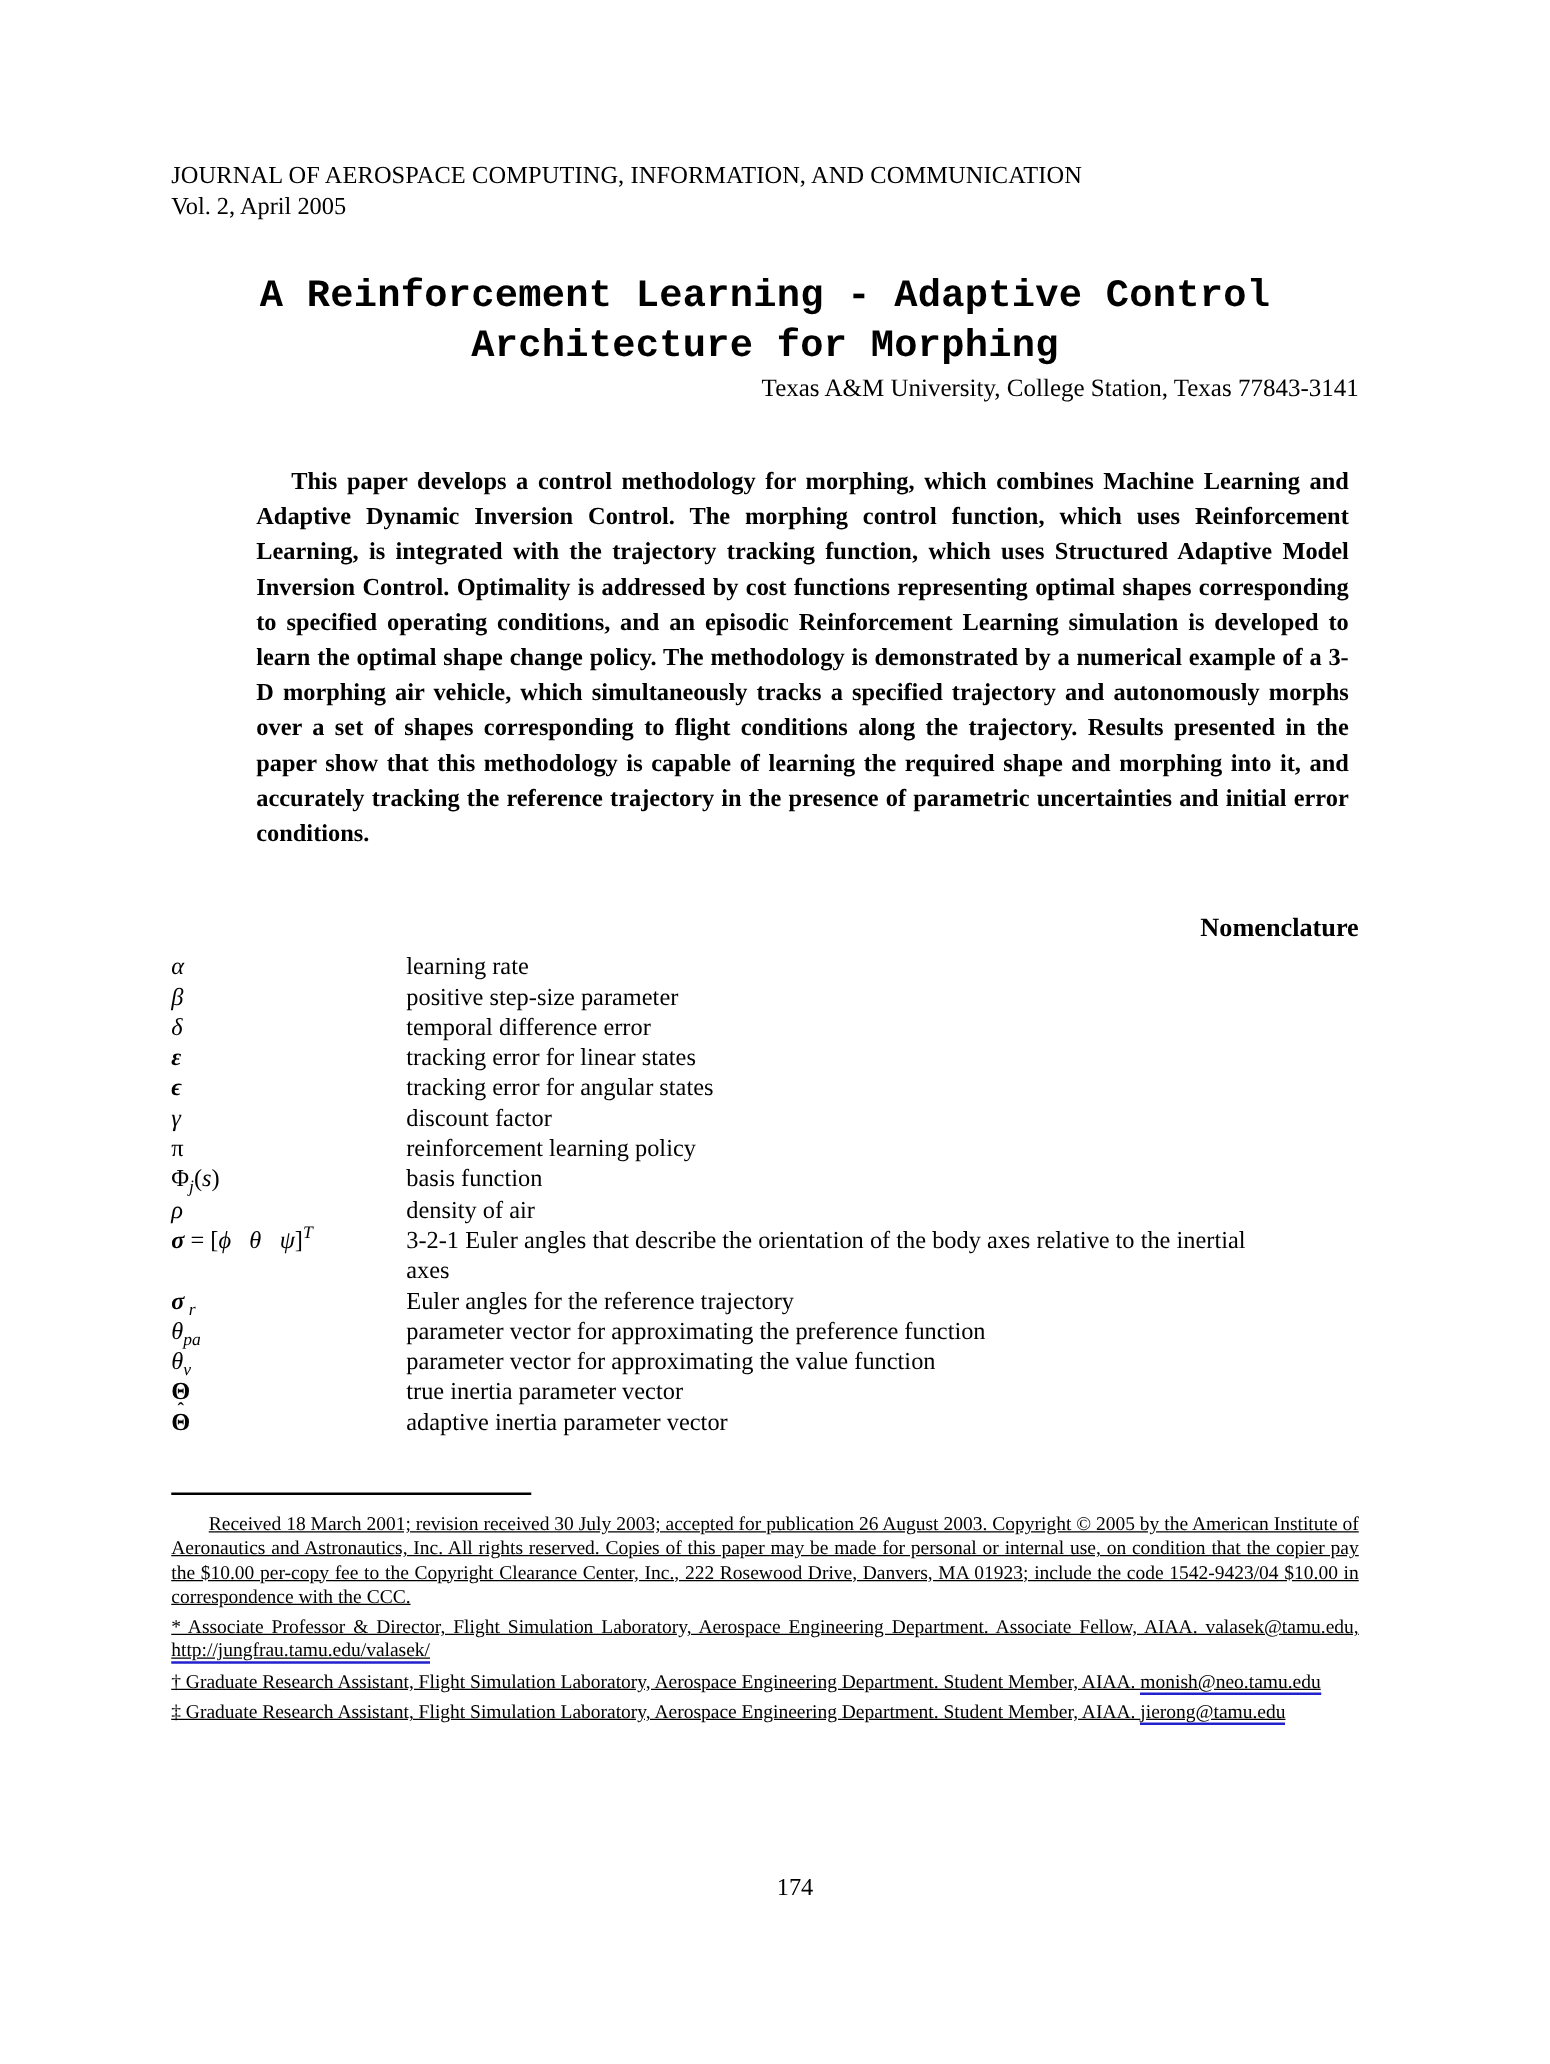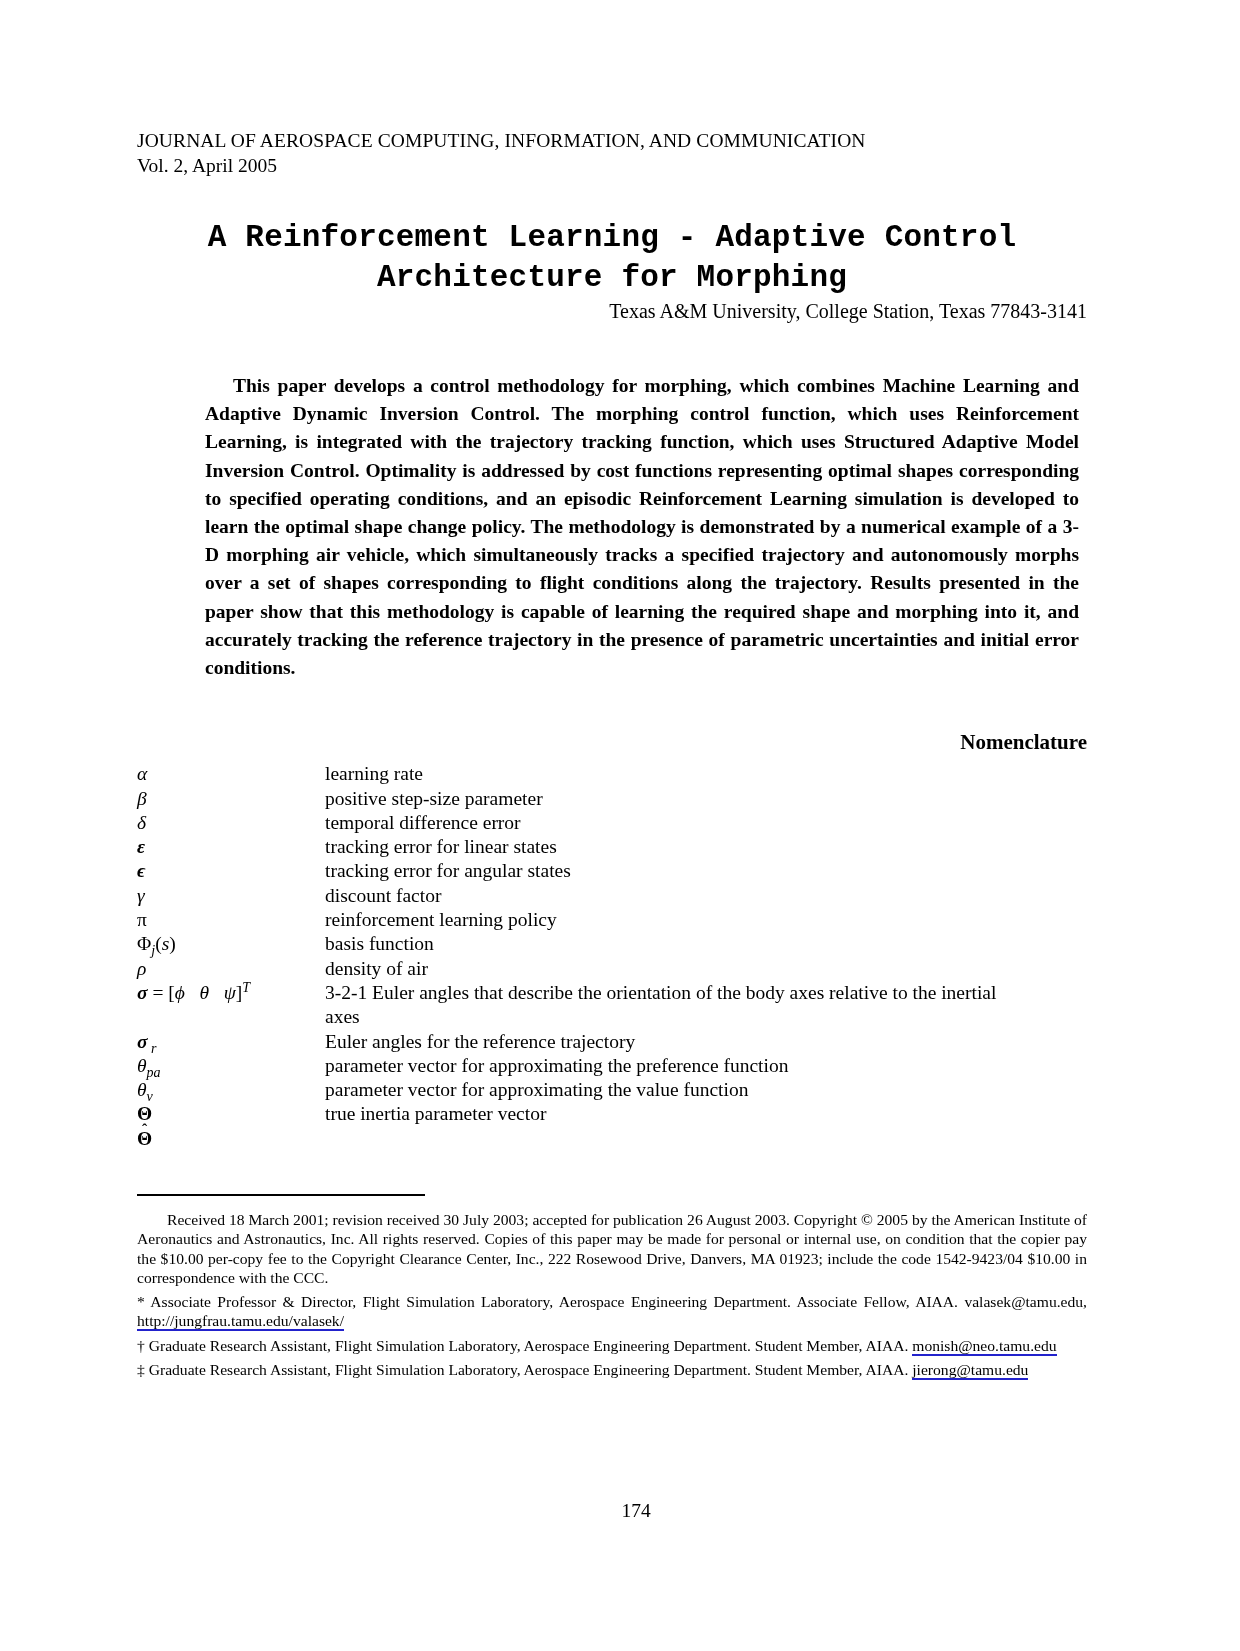--- a/index.html
+++ b/index.html
@@ -143,20 +143,21 @@
     position: absolute;
     left: 137px;
     top: 1210px;
     width: 950px;
     font-size: 15.6px;
     line-height: 19.3px;
   }
   .fn-block {
     text-align: justify;
     margin-bottom: 4px;
+    text-decoration: underline;
   }
   .fn-copyright { text-indent: 30px; }
   .fn-author { margin-top: 5px; }
   .link-ul {
     border-bottom: 2.6px solid #2222cc;
     padding-bottom: 0px;
   }
 
   
   .page-number {
@@ -257,20 +258,21 @@
         <div class="nomen-def">parameter vector for approximating the value function</div>
       </div>
 
       <div class="nomen-row">
         <div class="nomen-sym sym-bold sym-up">Θ</div>
         <div class="nomen-def">true inertia parameter vector</div>
       </div>
 
       <div class="nomen-row">
         <div class="nomen-sym"><span class="hat-wrap"><span class="hat">ˆ</span><span class="sym-bold sym-up">Θ</span></span></div>
+        <div class="nomen-def">adaptive inertia parameter vector</div>
       </div>
 
     </div>
   </div>
 
   <div class="fn-rule"></div>
 
   <div class="footnotes">
 
     <div class="fn-block fn-copyright">Received 18 March 2001; revision received 30 July 2003; accepted for publication 26 August 2003. Copyright © 2005 by the American Institute of Aeronautics and Astronautics, Inc. All rights reserved. Copies of this paper may be made for personal or internal use, on condition that the copier pay the $10.00 per-copy fee to the Copyright Clearance Center, Inc., 222 Rosewood Drive, Danvers, MA 01923; include the code 1542-9423/04 $10.00 in correspondence with the CCC.</div>

